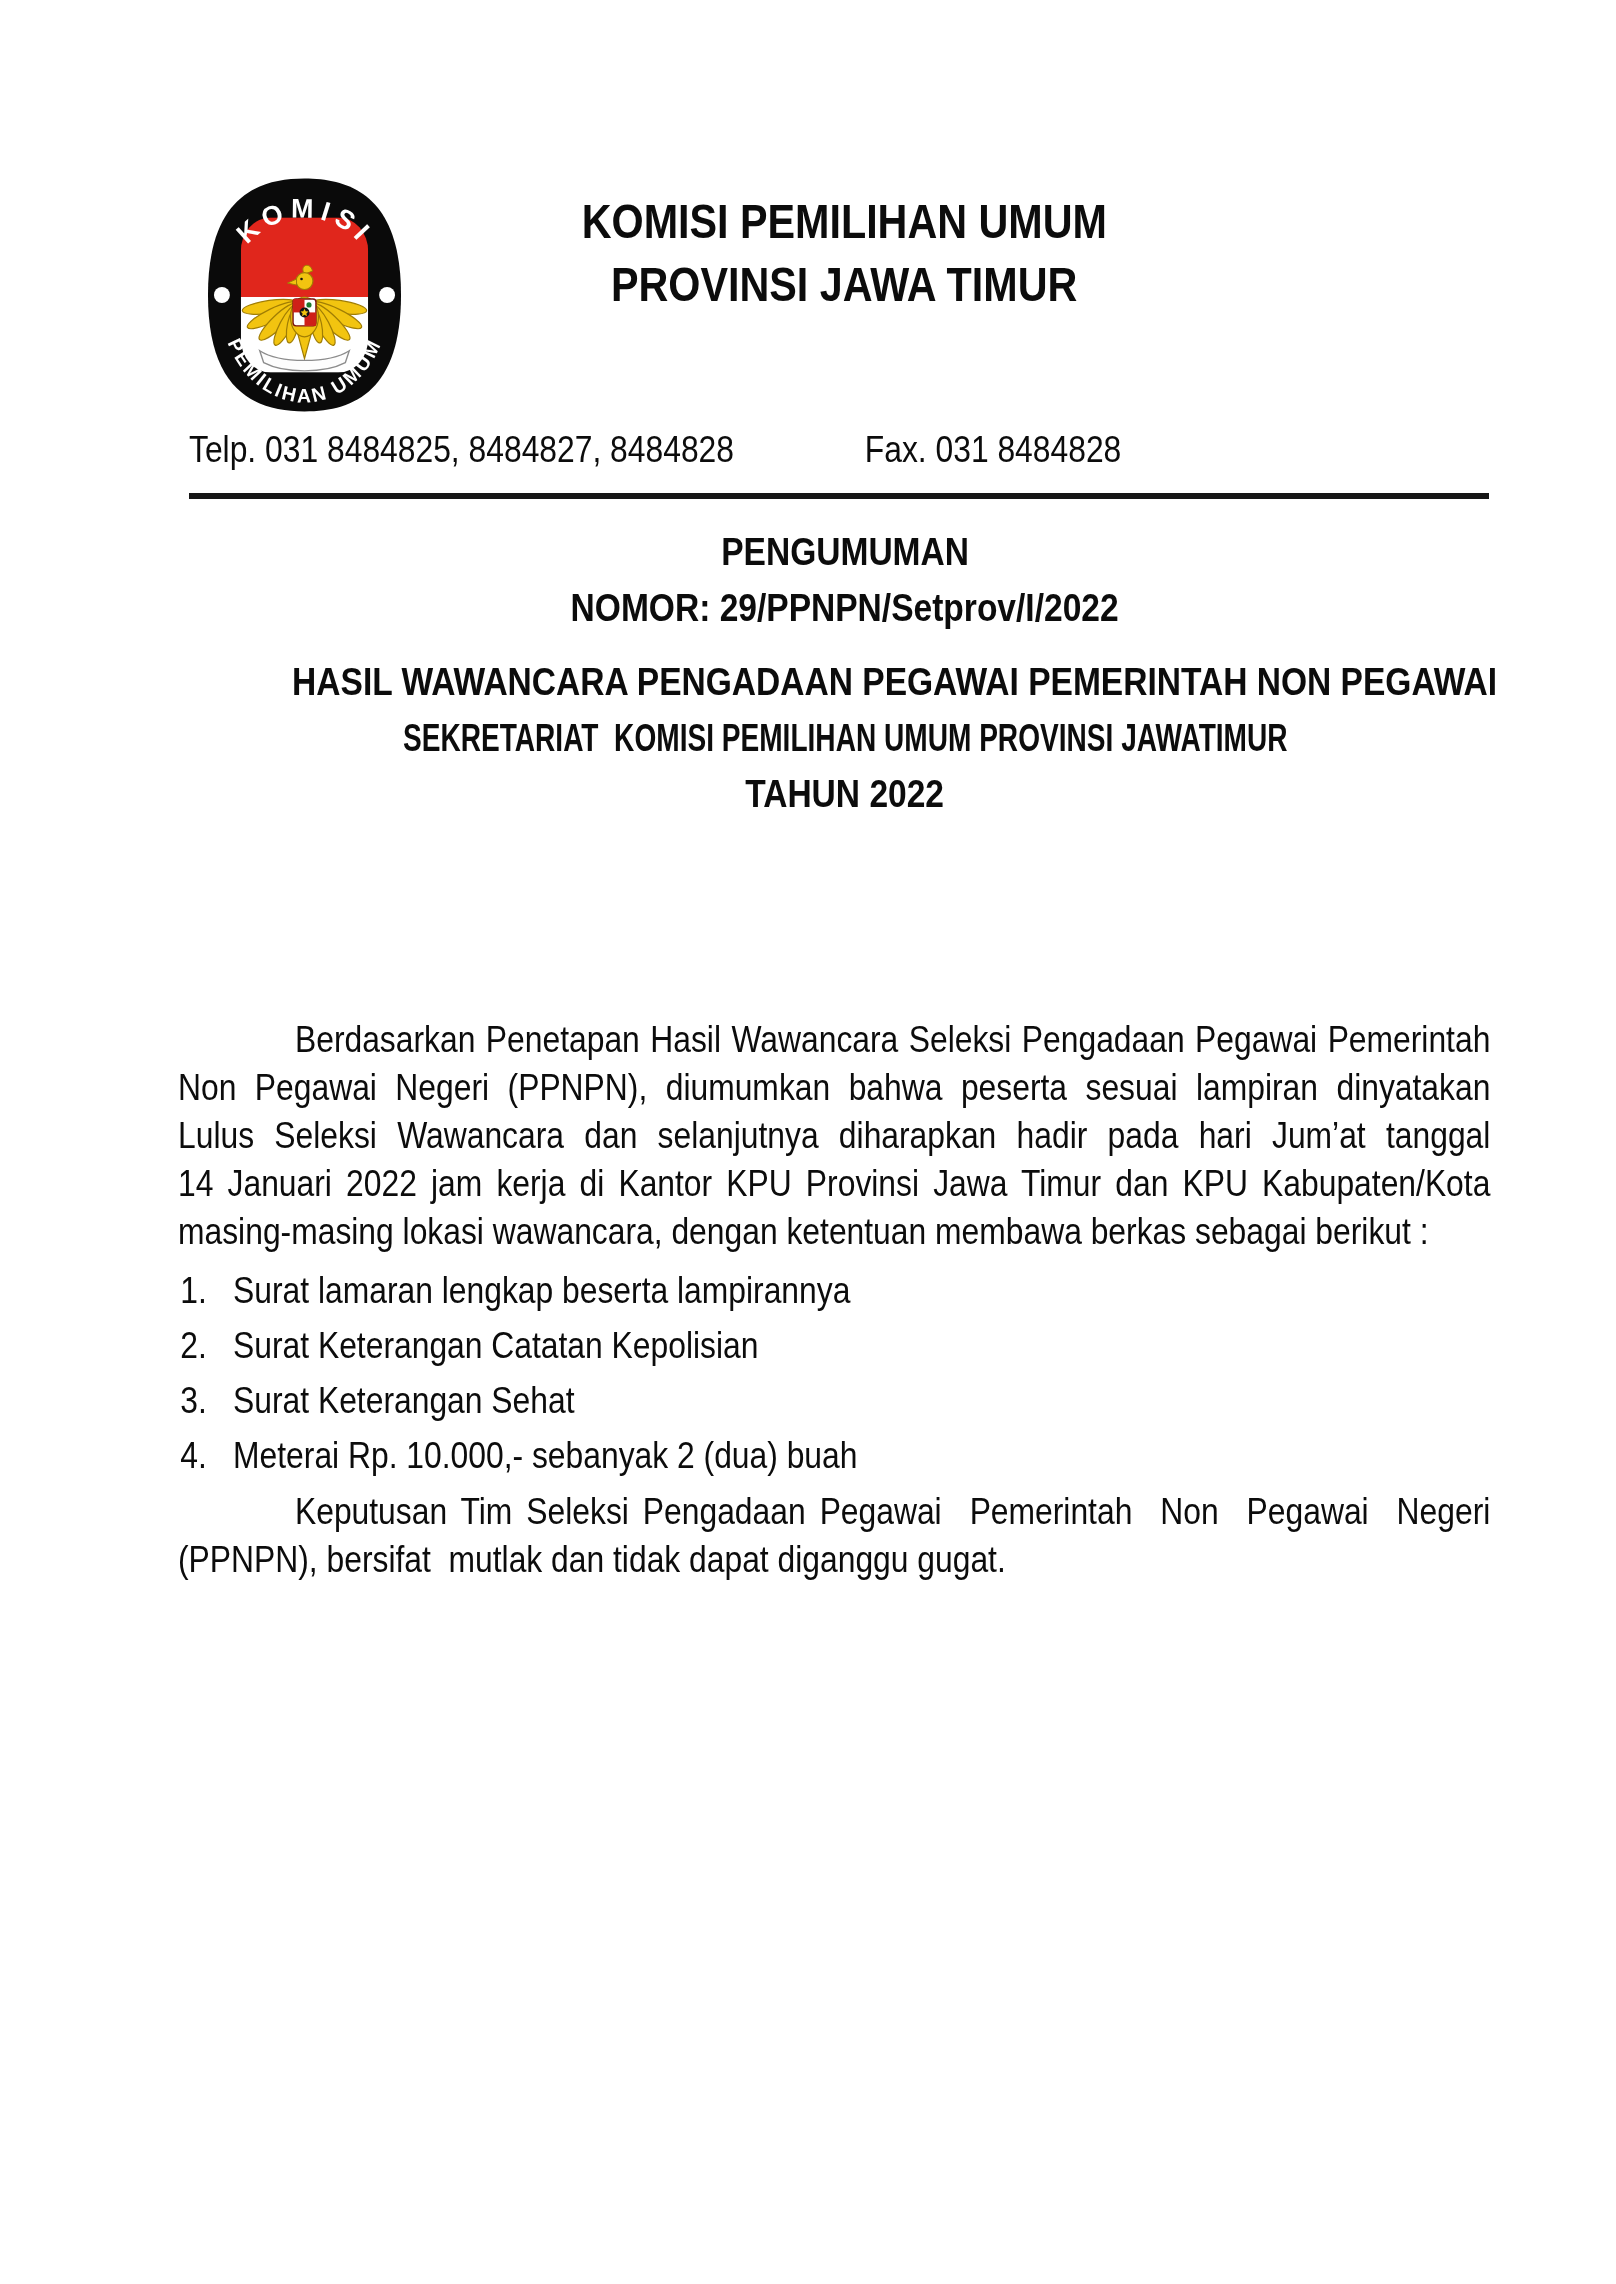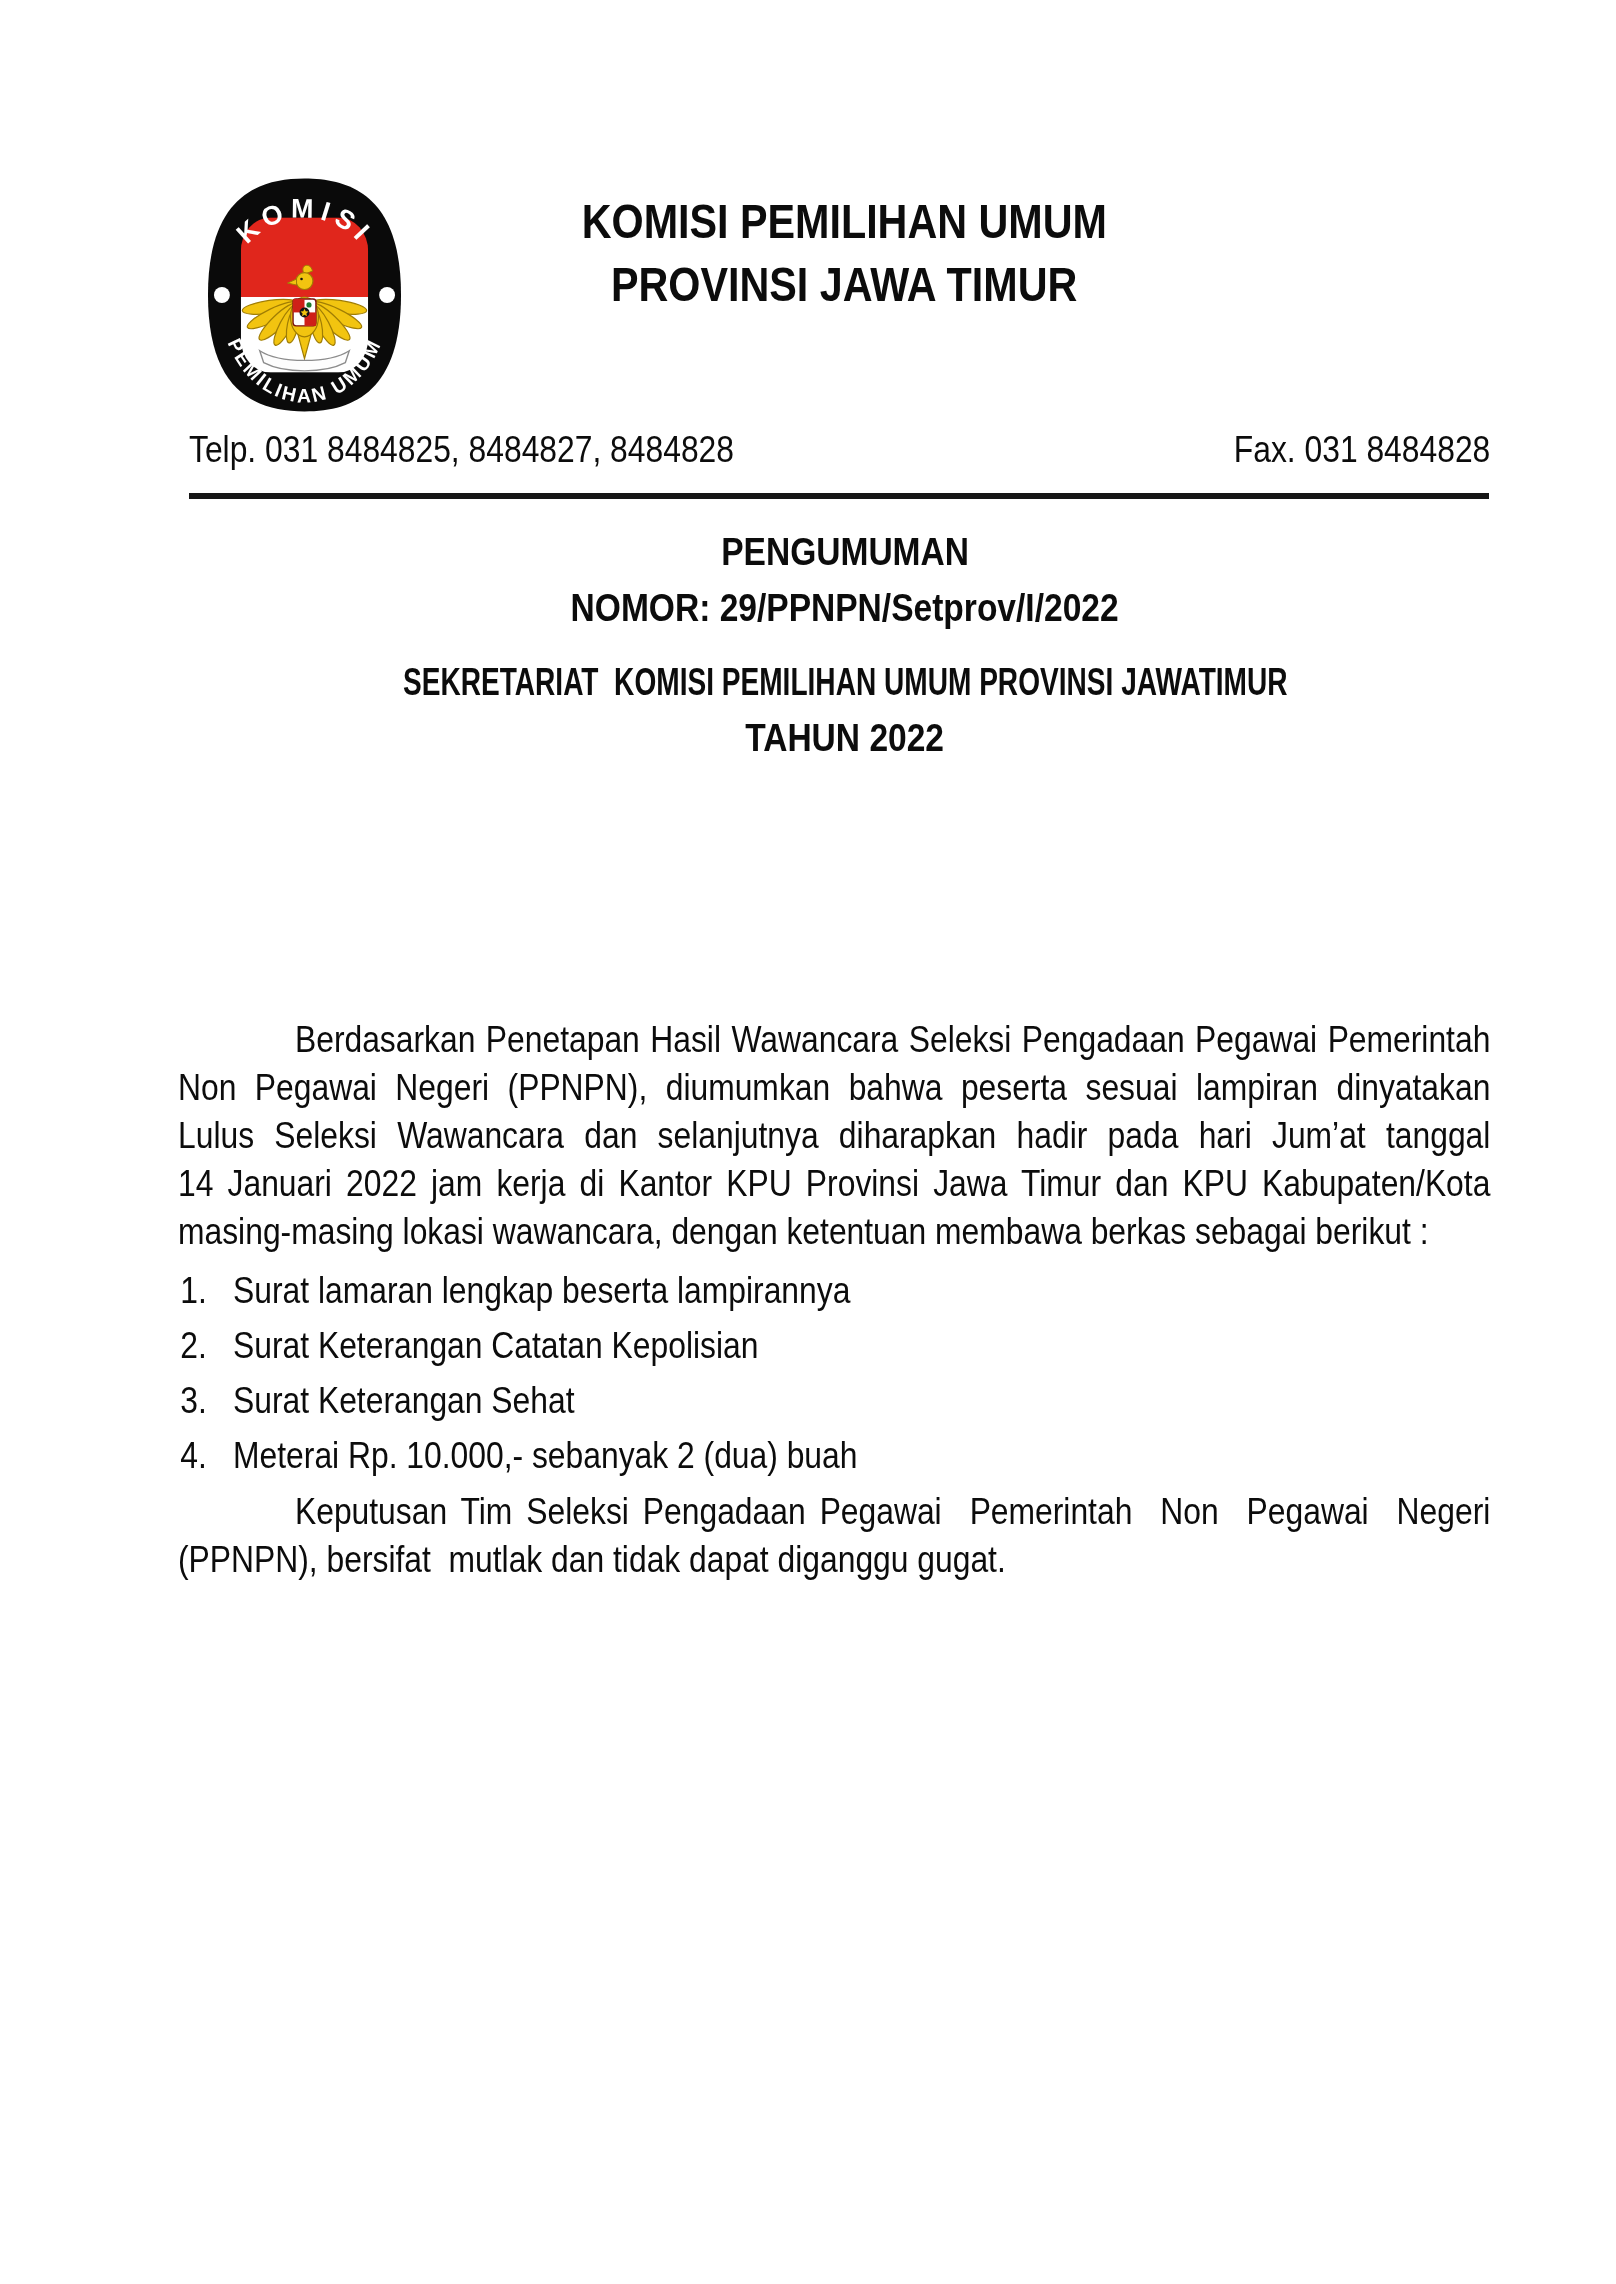--- a/index.html
+++ b/index.html
@@ -24,21 +24,21 @@
   .logo { position:absolute; left:205px; top:174px; width:199px; height:242px; }
   .logo-arc-top  { font-weight:700; fill:#ffffff; font-size:27px; letter-spacing:6px; }
   .logo-arc-bot  { font-weight:700; fill:#ffffff; font-size:19.5px; letter-spacing:2.5px; }
 
   .lh-text {
     position:absolute; left:193px; top:190px; width:1302px;
     text-align:center; font-size:48px; line-height:63px; font-weight:700;
   }
   .contact {
     position:absolute; left:189px; top:426px; width:1301px;
-    display:flex; justify-content:space-between;
+    display:flex; 
     font-size:37px; line-height:47px;
   }
   .rule { position:absolute; left:189px; top:493px; width:1300px; height:5.9px; background:#161616; }
 
   
   .title-block {
     position:absolute; left:194px; top:524px; width:1302px;
     text-align:center; font-size:39px; line-height:56px; font-weight:700;
   }
   .title-block .gap { margin-bottom:17.6px; }
@@ -136,20 +136,21 @@
   <div class="contact">
     <span class="t o-l">Telp. 031 8484825, 8484827, 8484828</span>
     <span class="t o-r">Fax. 031 8484828</span>
   </div>
 
   <div class="rule"></div>
 
   <div class="title-block">
     <div><span class="t b">PENGUMUMAN</span></div>
     <div class="gap"><span class="t b">NOMOR: 29/PPNPN/Setprov/I/2022</span></div>
+    <div><span class="t b">HASIL WAWANCARA PENGADAAN PEGAWAI PEMERINTAH NON PEGAWAI</span></div>
     <div><span class="t b xn">SEKRETARIAT  KOMISI PEMILIHAN UMUM PROVINSI JAWATIMUR</span></div>
     <div><span class="t b">TAHUN 2022</span></div>
   </div>
 
   <div class="body-box">
 
     <div class="para">
       <div class="bline j ind">Berdasarkan Penetapan Hasil Wawancara Seleksi Pengadaan Pegawai Pemerintah</div>
       <div class="bline j">Non Pegawai Negeri (PPNPN), diumumkan bahwa peserta sesuai lampiran dinyatakan</div>
       <div class="bline j">Lulus Seleksi Wawancara dan selanjutnya diharapkan hadir pada hari Jum’at tanggal</div>

